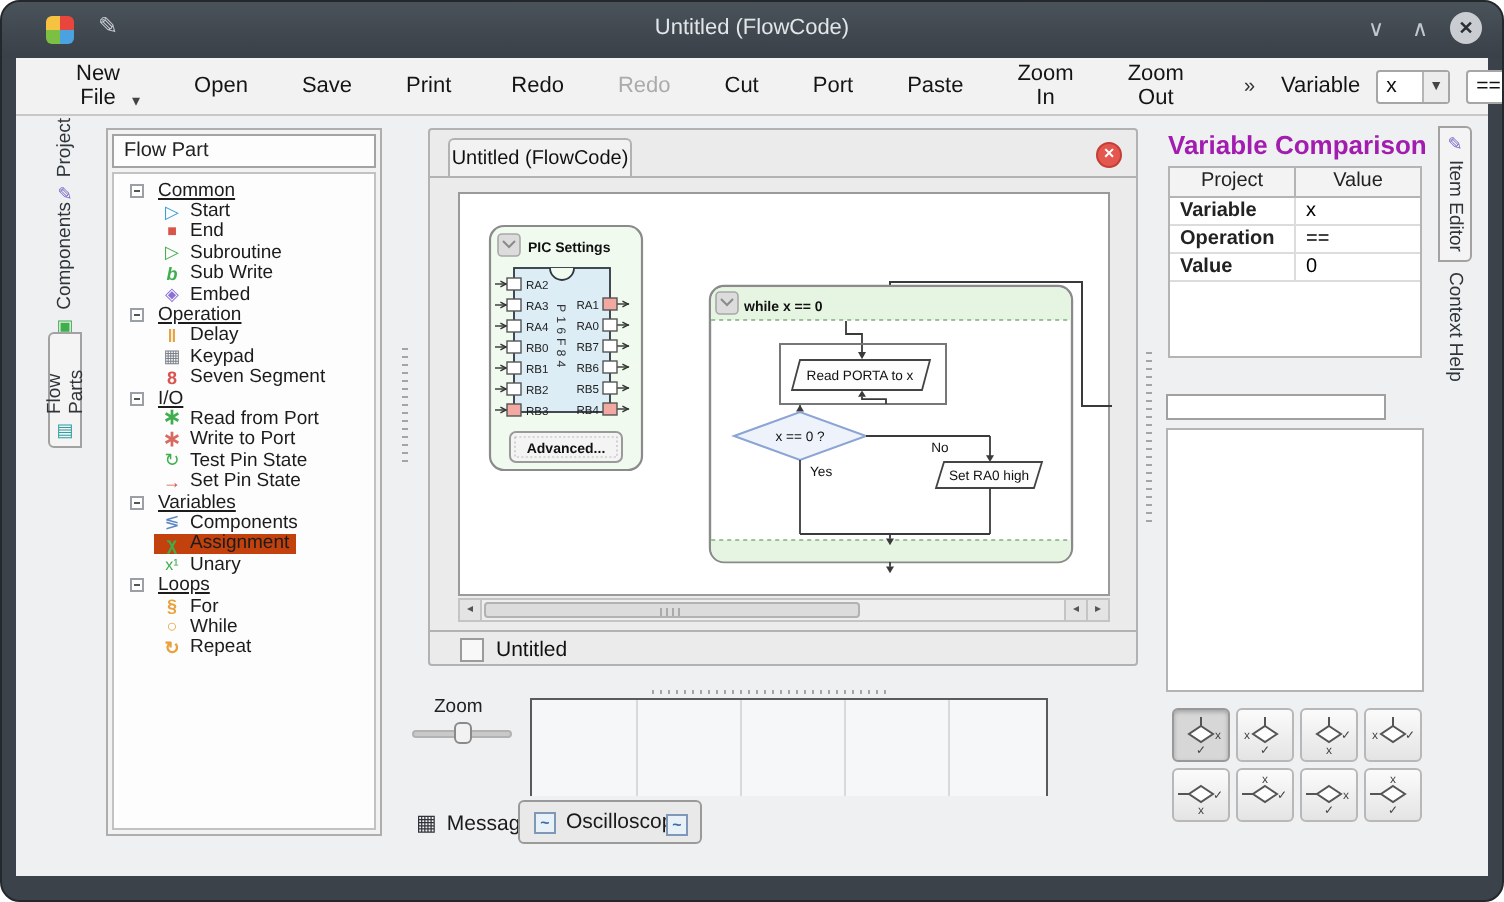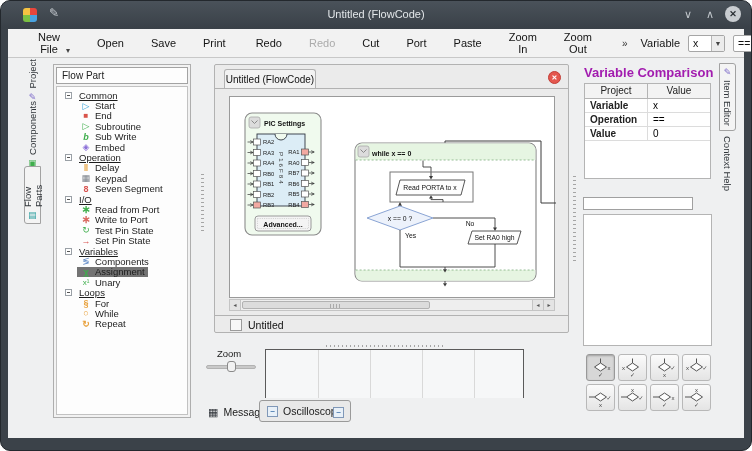--- a/index.html
+++ b/index.html
@@ -57,21 +57,21 @@
   .tree-panel { position:absolute; left:45px; top:6px; width:138px; height:354px;
                 background:#f2f2f2; border:1px solid #aeaeae; }
   .tree-header { position:absolute; left:2px; top:2px; right:2px; height:17px; background:#fdfdfd;
                  border:1px solid #a3a3a3; font-size:10px; color:#222; line-height:15px; padding-left:5px; }
   .tree-body { position:absolute; left:2px; top:21px; right:2px; bottom:2px; background:#fdfdfd;
                border:1px solid #c2c2c2; padding-top:3px; overflow:hidden; }
   .trow { height:10.4px; display:flex; align-items:center; font-size:9.5px; color:#1c1c1c; }
   .trow.sect { padding-left:5px;text-decoration:underline; }
   .trow.item { padding-left:20px; }
   .rowinner { display:flex; align-items:center; gap:3px; padding:0 3px; height:100%; }
-  .trow.selected .rowinner { background:#737373;justify-content:center; }
+  .trow.selected .rowinner { background:#c2410c;justify-content:center; }
   .exp { width:7px; height:7px; border:1px solid #9aa0a6; background:#fff; position:relative;
          margin-right:4px; flex:0 0 7px; }
   .exp::after { content:""; position:absolute; left:1px; right:1px; top:2px; border-top:1px solid #555; }
   .ticon { width:12px; flex:0 0 12px; text-align:center; font-size:9px; line-height:10px; }
   [data-icon="start"]::before { content:"▷"; color:#2e9fd8; }
   [data-icon="end"]::before { content:"■"; color:#d9544a; font-size:8px; }
   [data-icon="subroutine"]::before { content:"▷"; color:#3fae4c; }
   [data-icon="sub-call"]::before { content:"b"; color:#3fae4c; font-weight:bold; font-style:italic; }
   [data-icon="embed"]::before { content:"◈"; color:#8b6fd8; }
   [data-icon="delay"]::before { content:"‖"; color:#e8a13c; font-weight:bold; }

